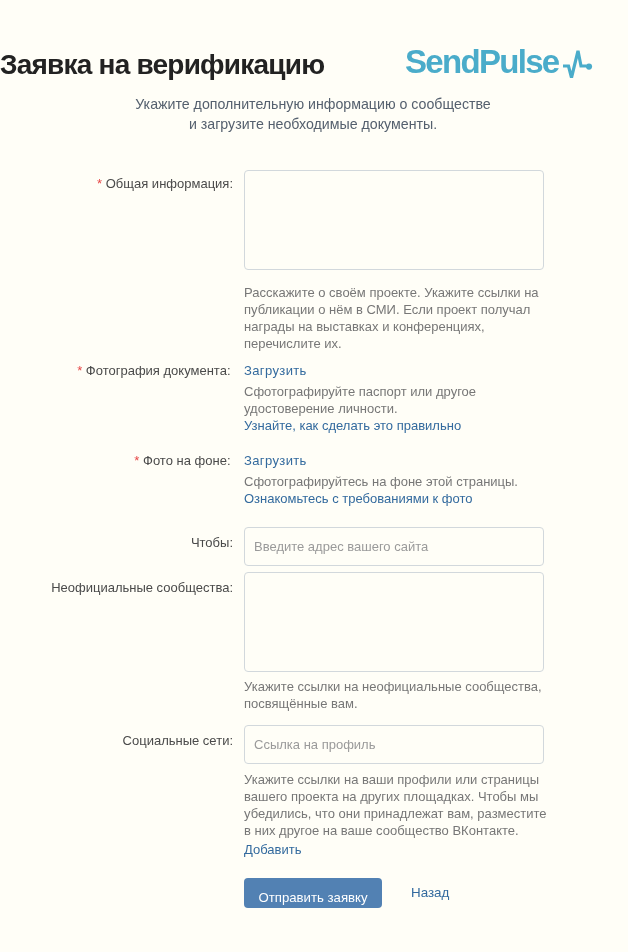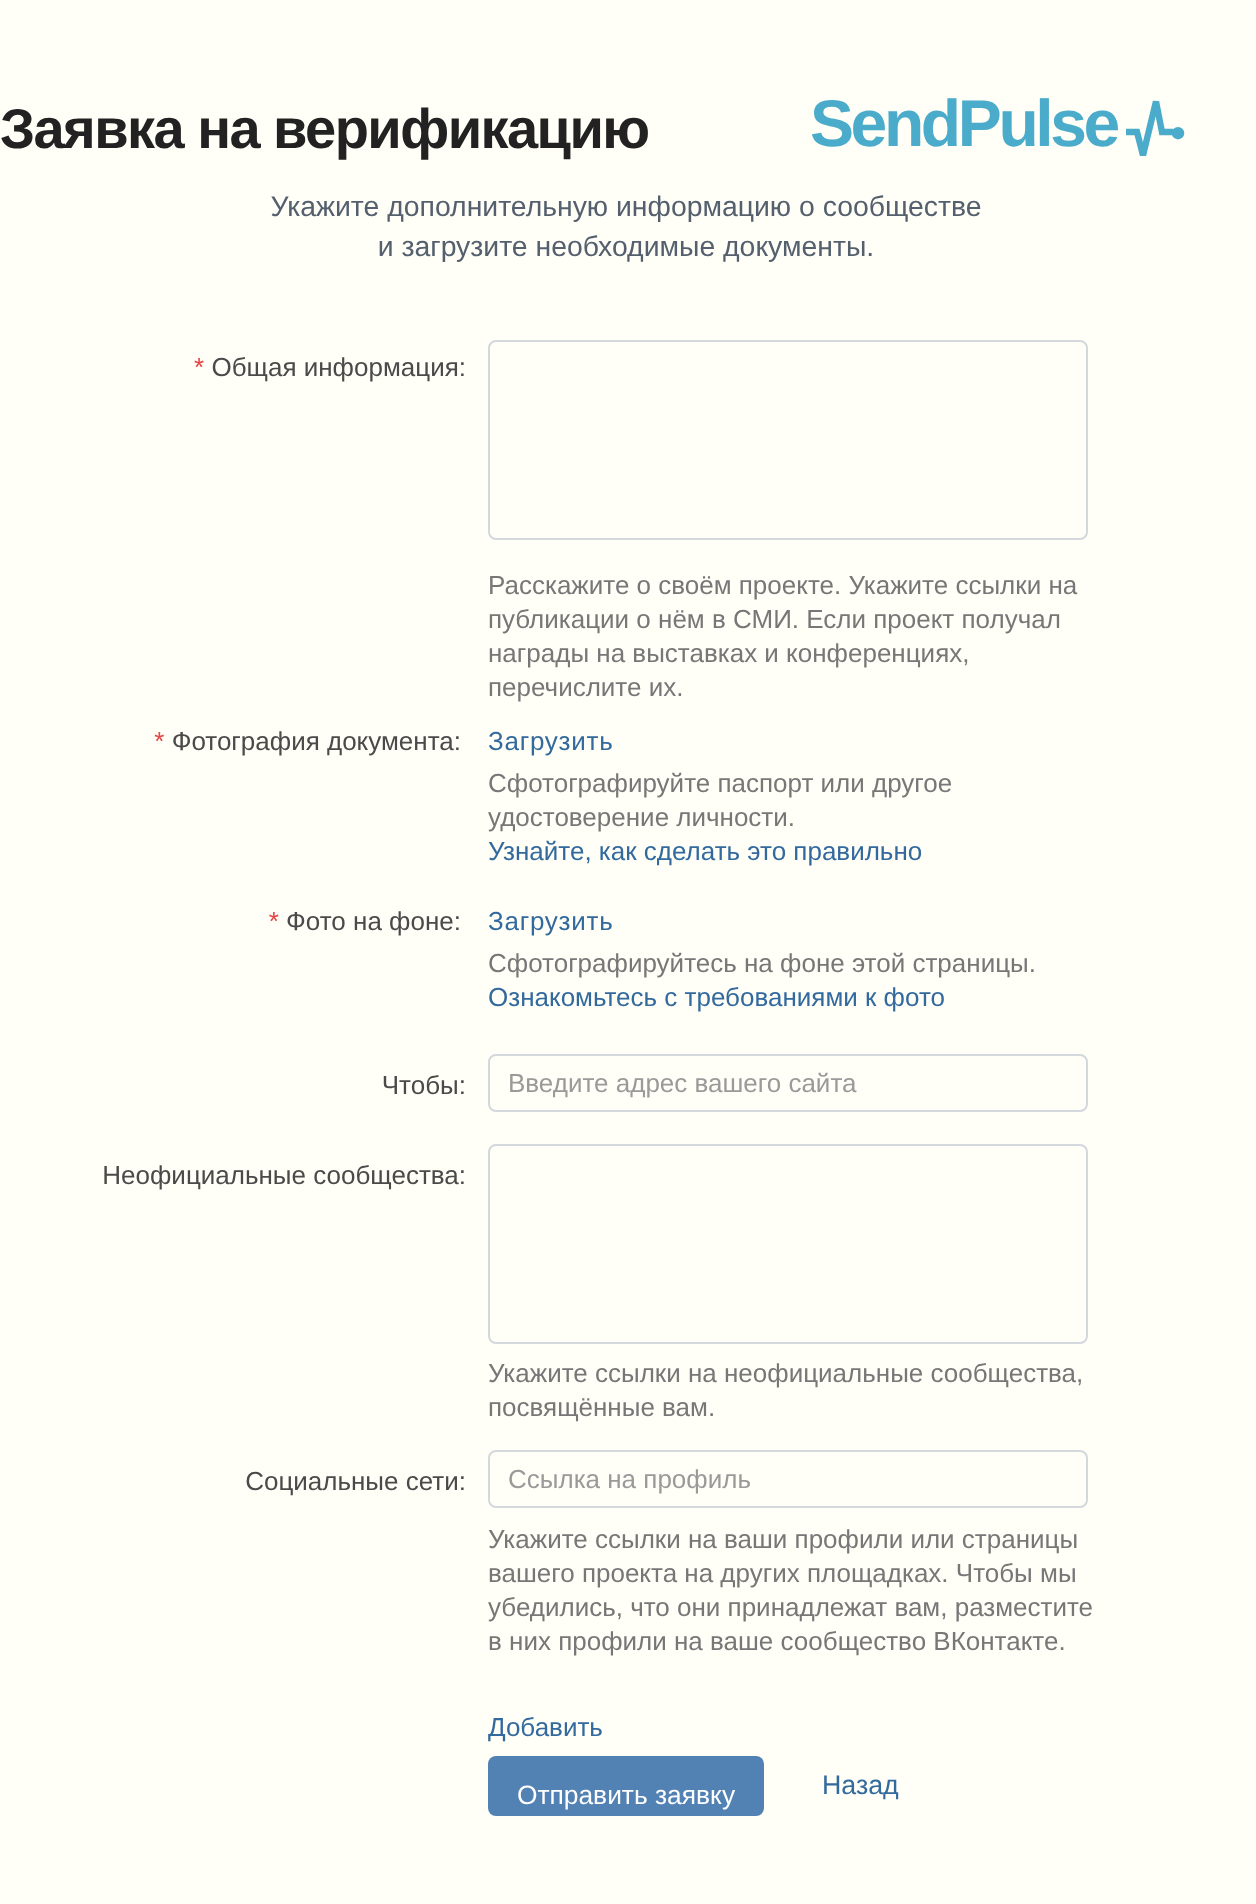--- a/index.html
+++ b/index.html
@@ -80,21 +80,21 @@
     background: #fffef7;
     font-family: "Liberation Sans", sans-serif;
     font-size: 13.0px;
     color: #222;
     outline: none;
     resize: none;
     display: block;
     margin: 0;
   }
   textarea { height: 100px; padding: 6px 9px; }
-  input[type=text] { height: 29px; padding: 0 9px; line-height: 27px; }
+  input[type=text] { height: 39px; padding: 0 9px; line-height: 27px; }
   ::placeholder { color: #9a9a9a; opacity: 1; }
 
   .hint {
     font-size: 13.0px;
     line-height: 17px;
     color: #777777;
     white-space: nowrap;
   }
   a.link {
     color: #336a9e;
@@ -203,23 +203,23 @@
   </div>
 
   <div class="row" style="top:725px">
     <div class="lbl" style="top:7px"><span>Социальные сети:</span></div>
     <div class="ctl">
       <input type="text" placeholder="Ссылка на профиль" style="">
       <div class="hint" style="margin-top:7px">
         <div>Укажите ссылки на ваши профили или страницы</div>
         <div>вашего проекта на других площадках. Чтобы мы</div>
         <div>убедились, что они принадлежат вам, разместите</div>
-        <div>в них профили на ваше сообщество ВКонтакте.</div>
-      </div>
-      <a class="link" style="display:block;margin-top:26px" href="#">Добавить</a>
+        <div>в них другое на ваше сообщество ВКонтакте.</div>
+      </div>
+      <a class="link" style="display:block;margin-top:2px" href="#">Добавить</a>
     </div>
   </div>
 
   <div class="row" style="top:878px">
     <button class="btn">Отправить заявку</button>
     <a class="backlink" href="#">Назад</a>
   </div>
 
 </div>
 

